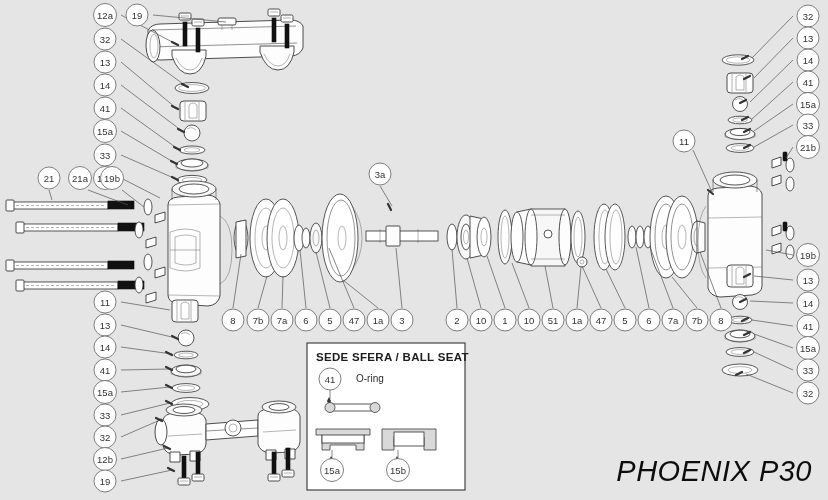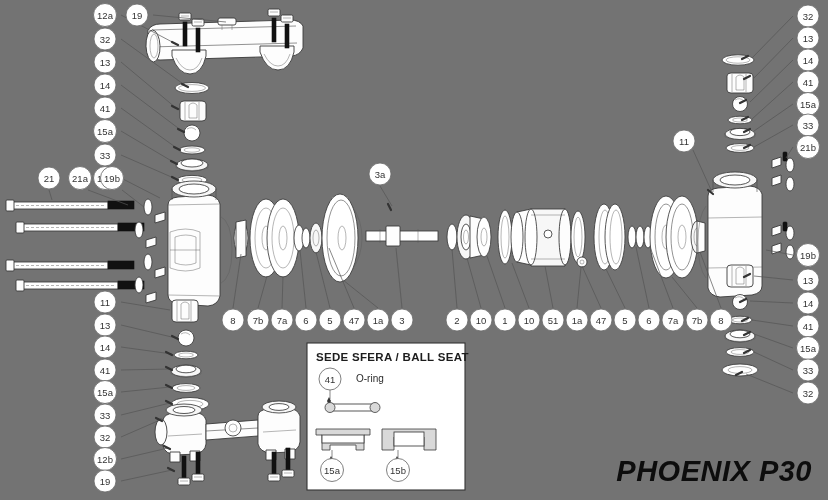--- a/index.html
+++ b/index.html
@@ -1,20 +1,20 @@
 <!DOCTYPE html>
 <html><head>
 <meta charset="utf-8">
 <style>
   html,body{margin:0;padding:0;background:#ffffff;}
   body{font-family:"Liberation Sans", sans-serif;}
   #sheet{
     position:relative;
     width:828px;height:500px;
-    background:#737373;
+    background:#e5e5e5;
     overflow:hidden;
   }
   #sheet svg.layer{position:absolute;left:0;top:0;width:828px;height:500px;}
   .ink-thin{fill:none;stroke:#4a4a4a;stroke-width:0.6;}
   .ink-hair{fill:none;stroke:#5c5c5c;stroke-width:0.45;}
   .lead{fill:none;stroke:#555;stroke-width:0.7;}
   .metal{fill:#fdfdfd;stroke:#3a3a3a;stroke-width:0.9;}
   .metal2{fill:#f7f7f7;stroke:#3a3a3a;stroke-width:0.85;}
   .shade{fill:#d9d9d9;stroke:#3a3a3a;stroke-width:0.8;}
   .dark{fill:#111;stroke:#111;stroke-width:0.6;}
@@ -32,21 +32,21 @@
     letter-spacing:0.3px;white-space:nowrap;
   }
   .legend-oring{
     position:absolute;
     font-family:"Liberation Sans", sans-serif;
     font-size:10px;color:#2a2a2a;white-space:nowrap;
   }
   #brand{
     position:absolute;right:16px;bottom:12px;
     font-family:"Liberation Sans", sans-serif;
-    font-style:italic;font-weight:bold;
+    font-style:italic;font-weight:normal;
     font-size:29px;color:#0d0d0d;letter-spacing:0.5px;
     white-space:nowrap;
   }
 </style>
 </head>
 <body>
 
 <div id="sheet">
 
   <svg class="layer" viewBox="0 0 828 500">

